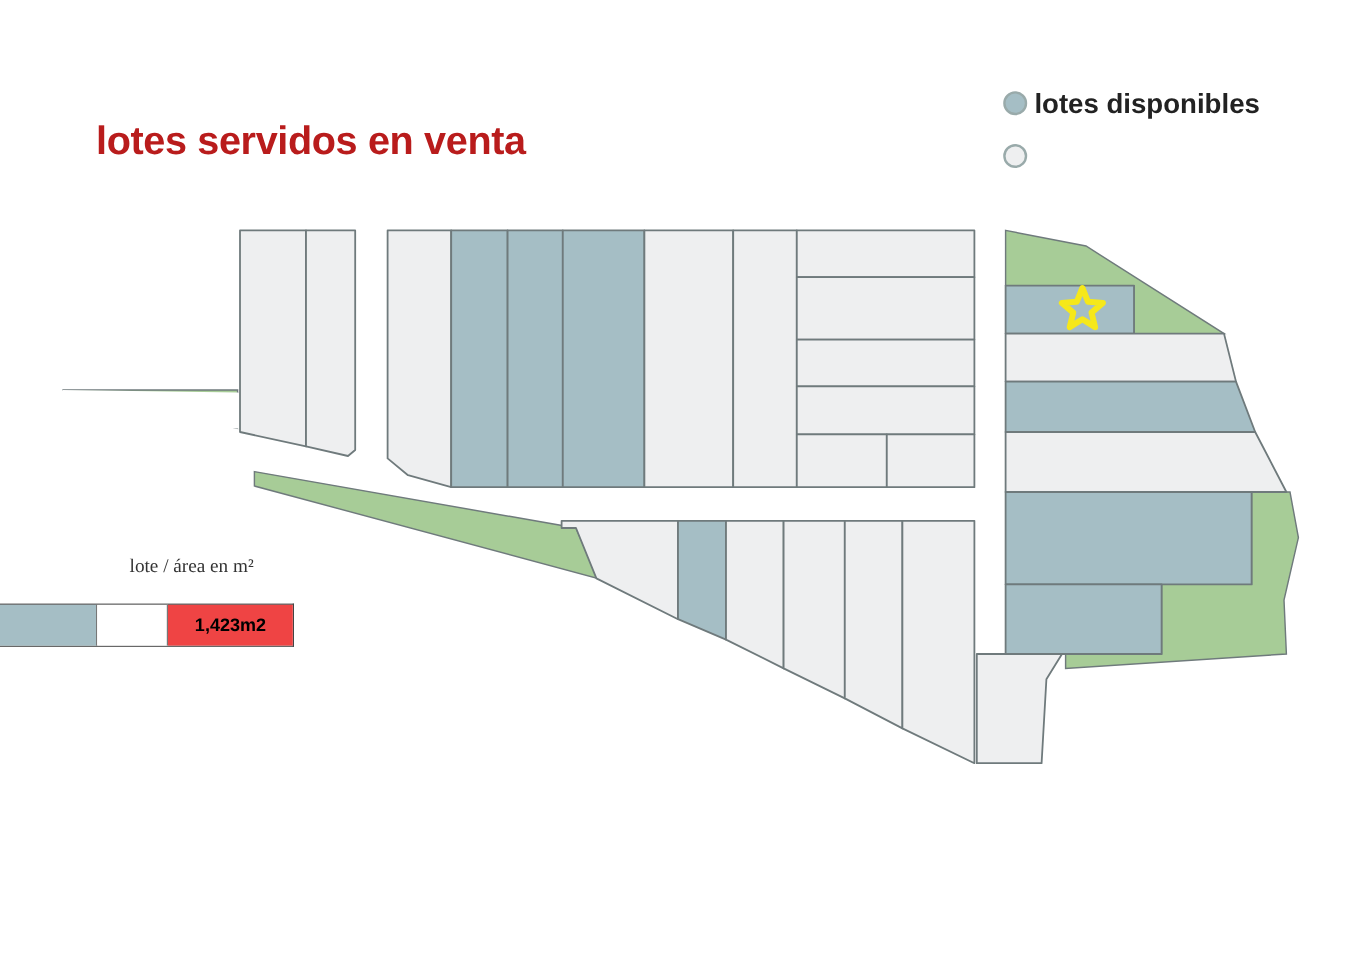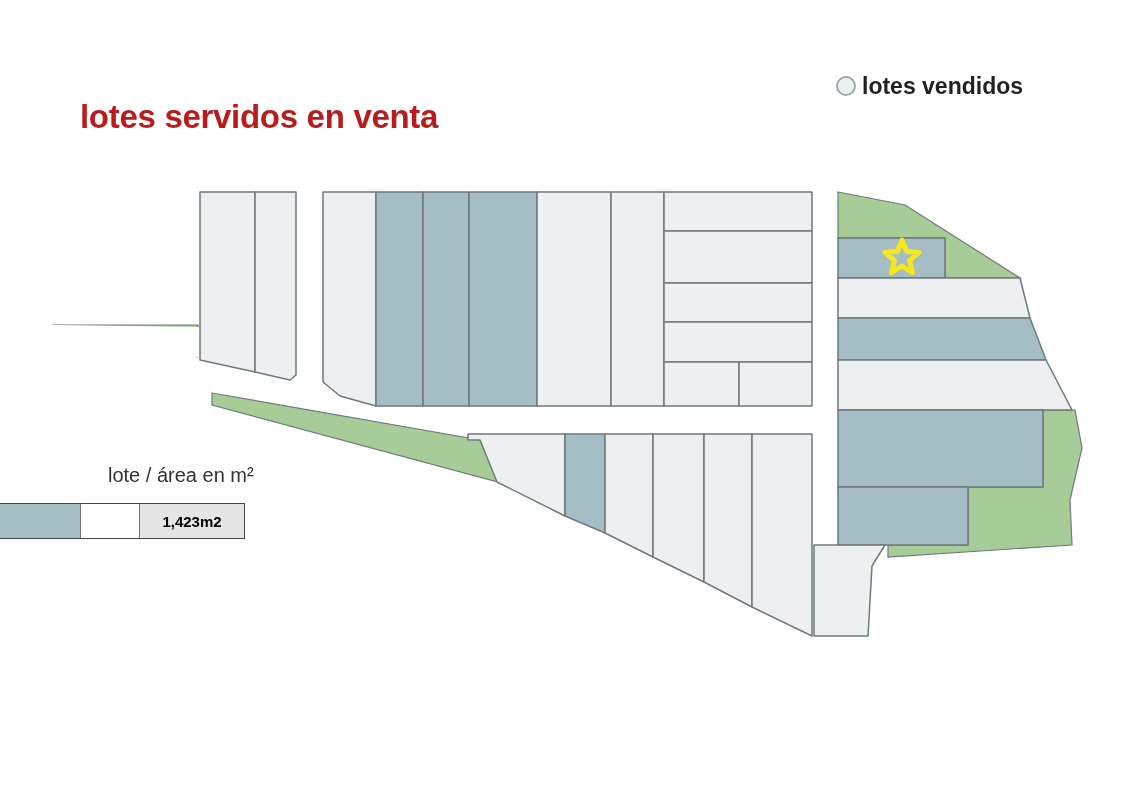--- a/index.html
+++ b/index.html
@@ -1,36 +1,39 @@
 <!DOCTYPE html>
 <html><head>
 <meta charset="utf-8">
 <style>
   html,body{margin:0;padding:0;background:#fff;}
   body{width:1126px;height:800px;position:relative;overflow:hidden;font-family:"Liberation Sans",sans-serif;}
   .title{position:absolute;left:80px;top:98px;font-size:33px;font-weight:bold;color:#b91c1c;letter-spacing:-0.3px;}
   .legend{position:absolute;left:836px;top:64px;}
   .legend-item{display:flex;align-items:center;height:44px;font-size:23px;font-weight:bold;color:#222;}
   .dot{width:20px;height:20px;border-radius:50%;border:2px solid #9aa;margin-right:6px;box-sizing:border-box;}
-  .scale-label{position:absolute;left:108px;top:464px;font-size:20px;color:#333;}
+  .scale-label{position:absolute;left:108px;top:464px;font-size:16px;color:#333;font-family:Liberation Serif, serif;}
   .scale{position:absolute;left:0;top:503px;display:flex;height:36px;border:1px solid #444;border-left:none;box-sizing:border-box;}
   .scale .c1{width:80px;background:#a5bec5;border-right:1px solid #777;}
   .scale .c2{width:58px;background:#fff;border-right:1px solid #777;}
-  .scale .c3{width:104px;background:#e5e5e5;font-weight:bold;font-size:15px;display:flex;align-items:center;justify-content:center;text-align:center;}
+  .scale .c3{width:104px;background:#ef4444;font-weight:bold;font-size:15px;display:flex;align-items:center;justify-content:center;text-align:center;}
   svg{position:absolute;left:0;top:0;}
 </style>
 </head>
 <body>
 
 <div class="title">lotes servidos en venta</div>
 
 <div class="legend">
   <div class="legend-item">
+    <span class="dot" style="background:#a5bec5;"></span>
+    <span>lotes disponibles</span>
+  </div>
+  <div class="legend-item">
     <span class="dot" style="background:#eeeff0;"></span>
-    <span>lotes vendidos</span>
   </div>
 </div>
 
 <svg id="plan" width="1126" height="800" viewBox="0 0 1126 800">
   <g id="green">
       <polygon points="52,325 198,325 198,357" fill="#a7cc97" stroke="#6f7a7c" stroke-width="1.2"></polygon>
       <polygon points="212,393 480,440 498,482 212,405" fill="#a7cc97" stroke="#6f7a7c" stroke-width="1.2"></polygon>
       <polygon points="838,192 905,205 1020,278 945,278 945,238 838,238" fill="#a7cc97" stroke="#6f7a7c" stroke-width="1.2"></polygon>
       <polygon points="1043,410 1075,410 1082,448 1070,500 1072,545 888,557 888,545 968,545 968,487 1043,487" fill="#a7cc97" stroke="#6f7a7c" stroke-width="1.2"></polygon>
     </g>

